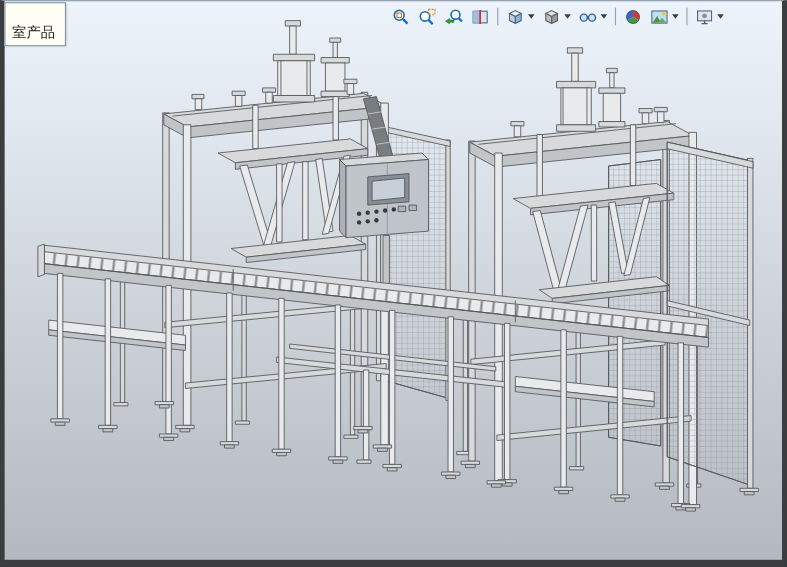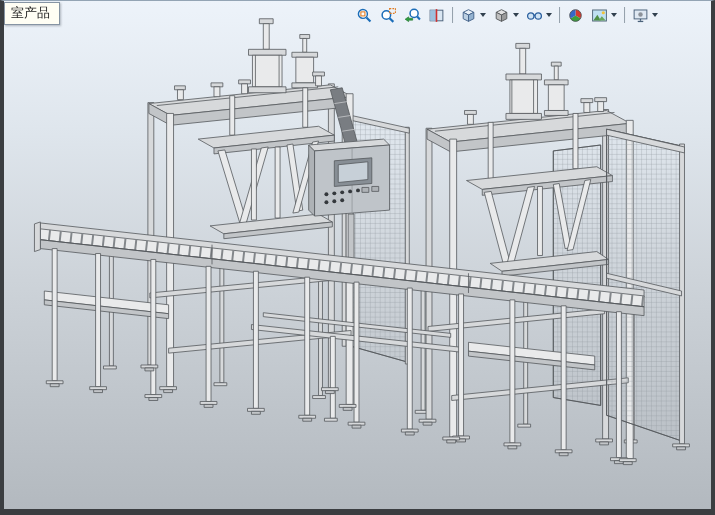--- a/index.html
+++ b/index.html
@@ -6,21 +6,21 @@
   .window{
     position:relative;width:715px;height:515px;box-sizing:border-box;
     border-left:4px solid #3b3e41;border-right:4px solid #3b3e41;
     border-bottom:6px solid #3b3e41;border-top:1px solid #93a4b4;
     background:linear-gradient(180deg,#edf3fa 0%,#dfe6ed 25%,#cdd3d9 55%,#b3b9bf 100%);
     font-family:"DejaVu Sans",sans-serif;overflow:hidden;
   }
   .anno{
     position:absolute;top:1px;left:0;z-index:5;
     background:#fffef4;border:1px solid #8694a3;
-    padding:1px 9px 2px 6px;font-size:13px;color:#1c1c1c;
+    padding:18px 9px 2px 6px;font-size:13px;color:#1c1c1c;
     box-shadow:1px 1px 2px rgba(60,70,80,.35);white-space:nowrap;
   }
   .toolbar{
     position:absolute;top:3px;right:50px;z-index:5;
     display:flex;align-items:center;gap:1px;
   }
   .tb{
     display:flex;align-items:center;gap:2px;border:0;background:transparent;
     padding:2px 3px;height:22px;cursor:pointer;
   }

